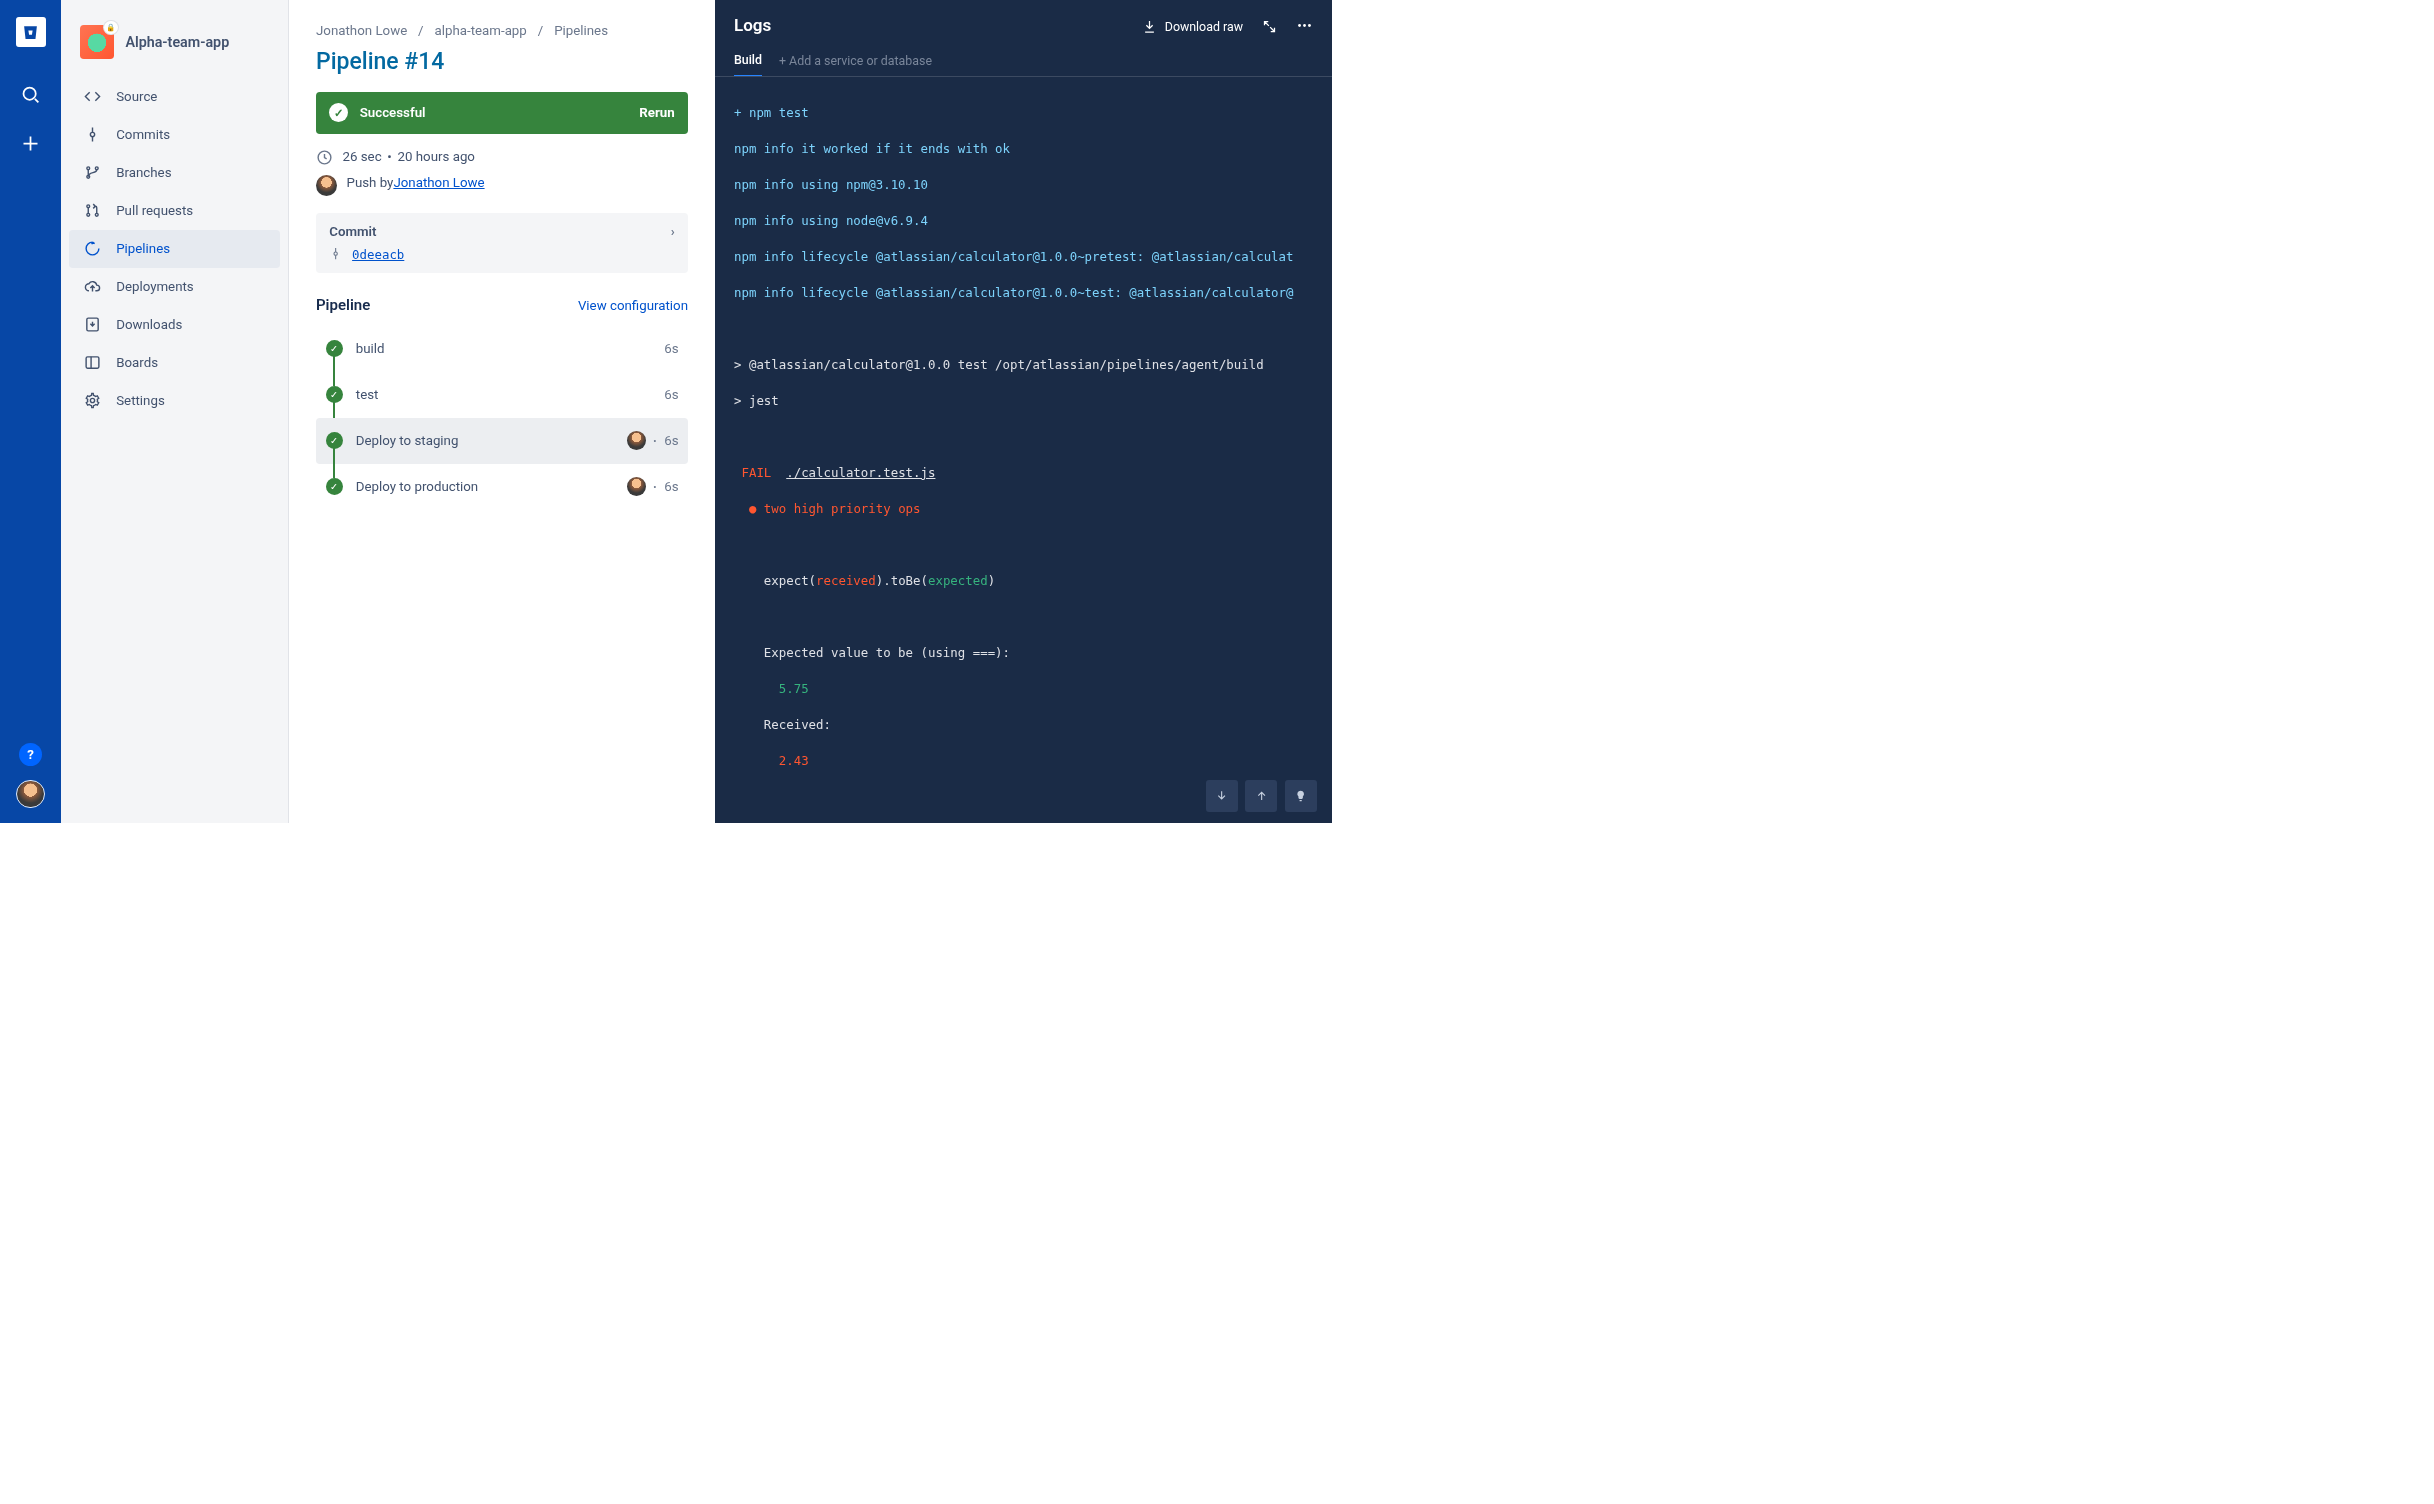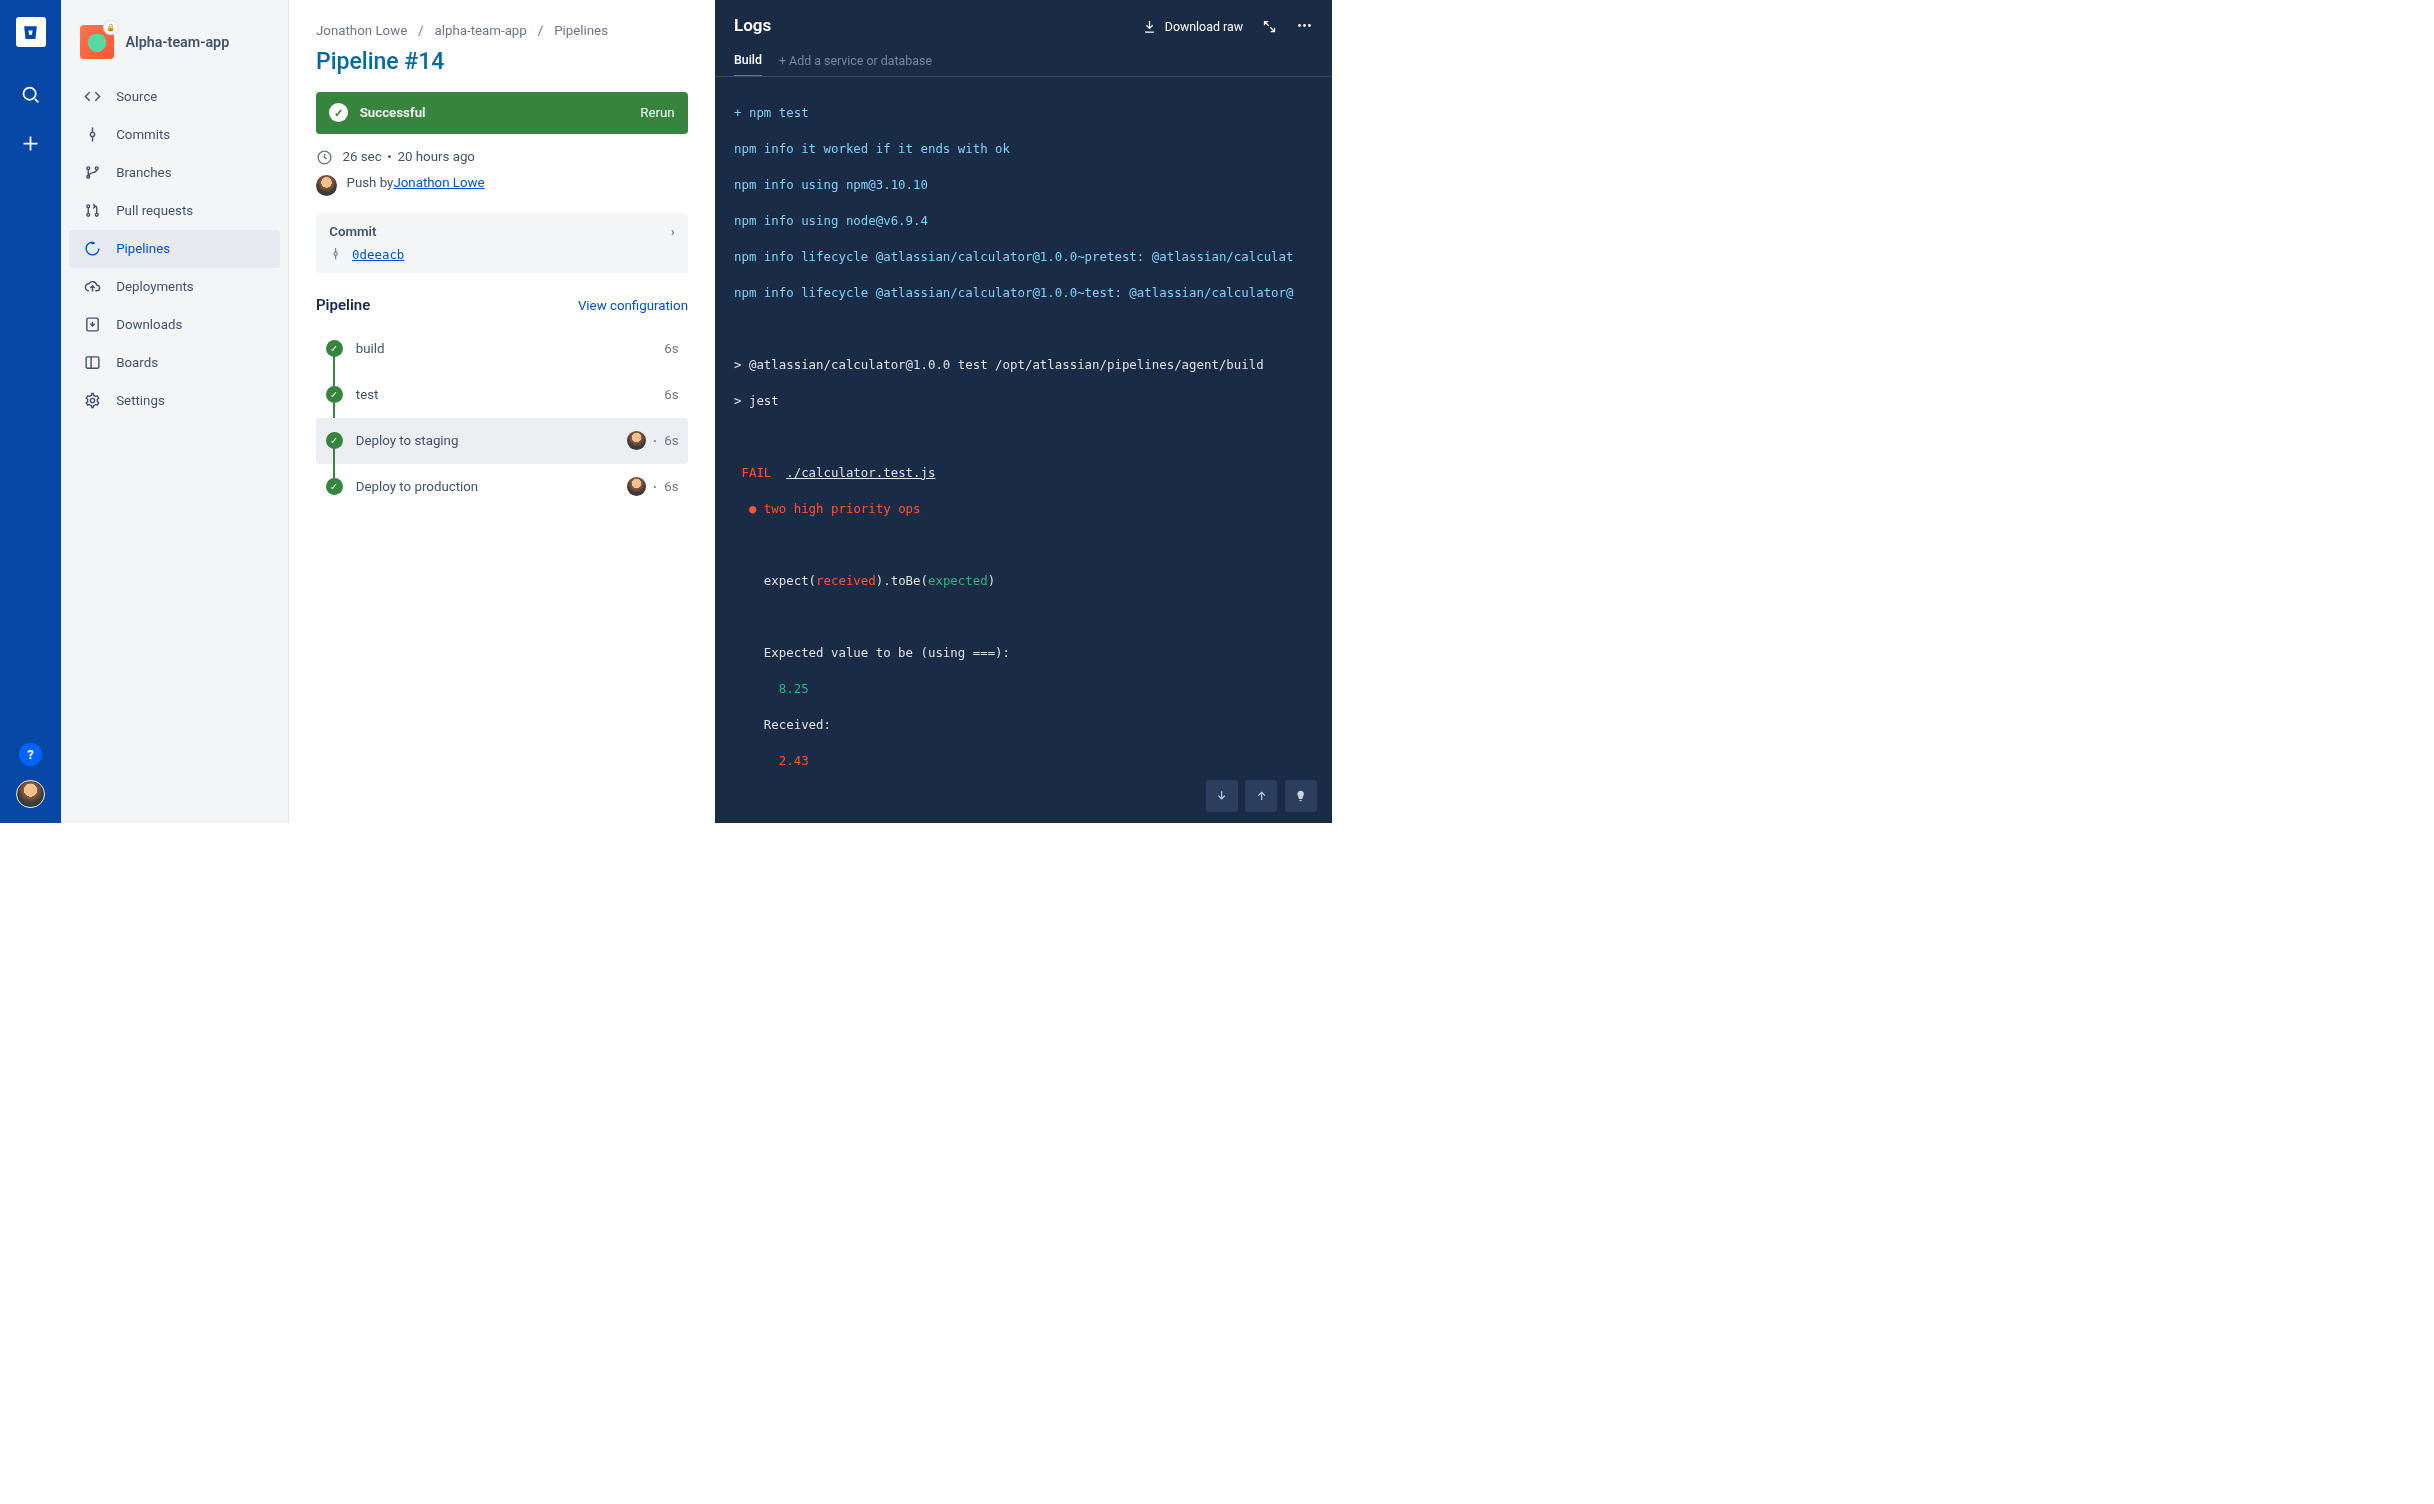--- a/index.html
+++ b/index.html
@@ -122,21 +122,21 @@
   display: flex; align-items: center;
   padding: 0 13.3px;
   font-weight: 600;
 }
 .status-bar .check {
   width: 19px; height: 19px; border-radius: 50%;
   background: #fff; color: #36843d;
   display: flex; align-items: center; justify-content: center;
   margin-right: 11.4px; font-size: 11.4px;
 }
-.status-bar .rerun { margin-left: auto; font-weight: 400; cursor: pointer; }
+.status-bar .rerun { margin-left: auto; font-weight: 700; cursor: pointer; }
 
 .meta-row { display: flex; color: #42526e; margin-top: 15px; }
 .meta-row .icon { margin-right: 9.5px; color: #6b778c; }
 .meta-row .avatar-sm { width: 21px; height: 21px; border-radius: 50%; background: radial-gradient(circle at 50% 35%, #f6c08f 30%, #8c5a3c 31%, #3a3a3a 60%); margin-right: 9.5px; }
 .meta-row .link { color: #0052cc; }
 
 .commit-box {
   background: #f4f5f7;
   border-radius: 3.8px;
   margin-top: 17px;
@@ -494,21 +494,21 @@
 <span class="lr"> </span>
 <span class="lr c-white">&gt; @atlassian/calculator@1.0.0 test /opt/atlassian/pipelines/agent/build</span>
 <span class="lr c-white">&gt; jest</span>
 <span class="lr"> </span>
 <span class="lr"><span class="c-red"> FAIL </span> <span class="c-white u">./calculator.test.js</span></span>
 <span class="lr">  <span class="c-red">●</span> <span class="c-red">two high priority ops</span></span>
 <span class="lr"> </span>
 <span class="lr"><span class="c-white">    expect(</span><span class="c-red">received</span><span class="c-white">).toBe(</span><span class="c-green">expected</span><span class="c-white">)</span></span>
 <span class="lr"> </span>
 <span class="lr c-white">    Expected value to be (using ===):</span>
-<span class="lr c-green">      8.25</span>
+<span class="lr c-green">      5.75</span>
 <span class="lr c-white">    Received:</span>
 <span class="lr c-red">      2.43</span>
 <span class="lr"> </span>
 <span class="lr"><span class="c-white">      at Object.&lt;anonymous&gt;.test (</span><span class="c-cyan">calculator.test.js</span><span class="c-white">:38:38)</span></span>
 
 
 
 
 
 

